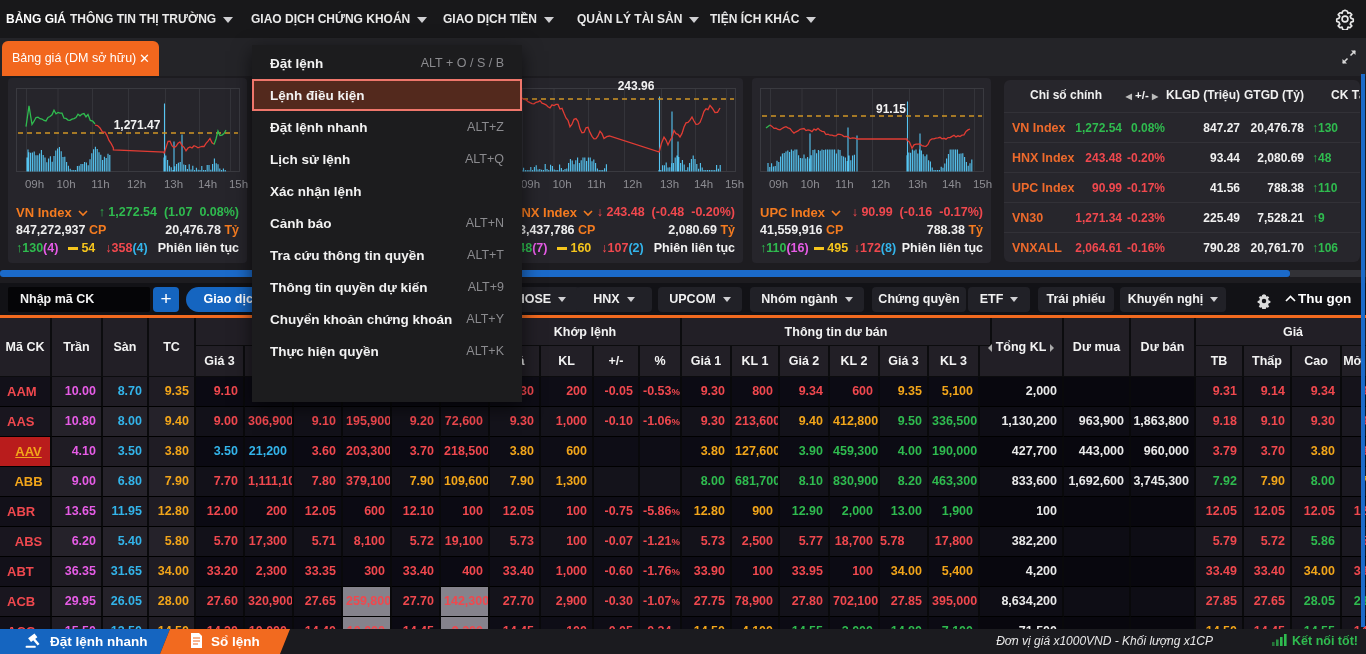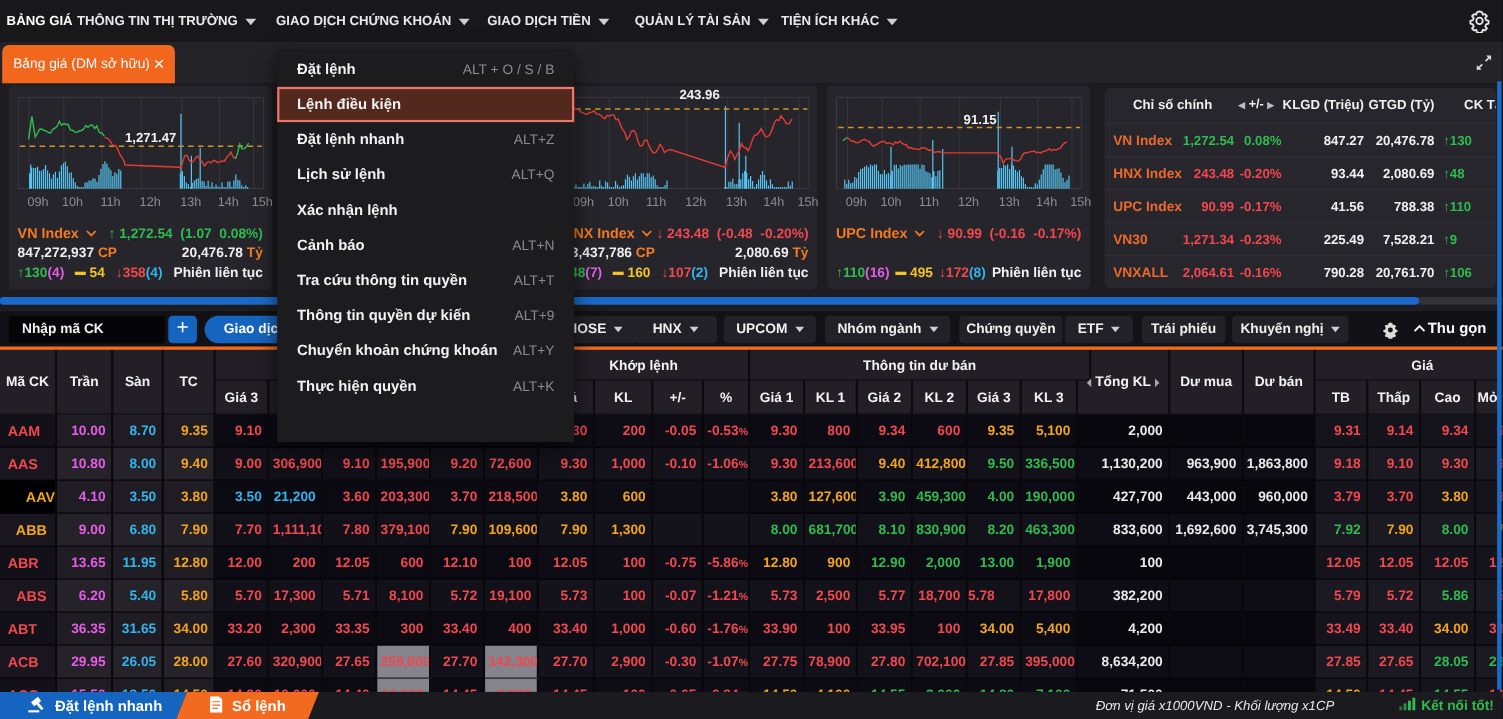--- a/index.html
+++ b/index.html
@@ -156,20 +156,21 @@
     <span style="position:absolute;left:11.5px;top:100px;width:30px;text-align:center;color:#8d8d93;font-size:11.5px">09h</span>
     <span style="position:absolute;left:43.0px;top:100px;width:30px;text-align:center;color:#8d8d93;font-size:11.5px">10h</span>
     <span style="position:absolute;left:77.5px;top:100px;width:30px;text-align:center;color:#8d8d93;font-size:11.5px">11h</span>
     <span style="position:absolute;left:113.5px;top:100px;width:30px;text-align:center;color:#8d8d93;font-size:11.5px">12h</span>
     <span style="position:absolute;left:150.5px;top:100px;width:30px;text-align:center;color:#8d8d93;font-size:11.5px">13h</span>
     <span style="position:absolute;left:184.5px;top:100px;width:30px;text-align:center;color:#8d8d93;font-size:11.5px">14h</span>
     <span style="position:absolute;left:215.5px;top:100px;width:30px;text-align:center;color:#8d8d93;font-size:11.5px">15h</span>
     <div style="position:absolute;left:8px;right:8px;top:125px;height:18px;line-height:18px;"><span style="color:#f47b20;font-size:13px;font-weight:bold">UPC Index</span><svg width="12" height="8" style="vertical-align:middle;margin-left:5px">
         <path d="M2 2L6 6L10 2" stroke="#f47b20" stroke-width="1.6" fill="none"></path>
       </svg><span style="float:right;color:#f0484e;font-size:12.5px;font-weight:bold">↓ 90.99&nbsp; (-0.16&nbsp; -0.17%)</span></div>
+    <div style="position:absolute;left:8px;right:8px;top:143px;height:18px;line-height:18px;font-size:12.5px;font-weight:bold;"><span style="color:#eee">41,559,916</span> <span style="color:#f47b20">CP</span><span style="float:right"><span style="color:#eee">788.38</span> <span style="color:#f47b20">Tỷ</span></span></div>
     <div style="position:absolute;left:8px;right:8px;top:161px;height:18px;line-height:18px;font-size:12.5px;font-weight:bold;display:flex;justify-content:space-between;">
       <span><span style="color:#2fbb4f">↑110</span><span style="color:#e65ce6">(16)</span></span>
       <span><span style="display:inline-block;width:10px;height:3px;background:#f5c51d;vertical-align:middle;margin-right:3px"></span><span style="color:#f5c51d">495</span></span>
       <span><span style="color:#f0484e">↓172</span><span style="color:#33b4ea">(8)</span></span>
       <span style="color:#f2f2f2">Phiên liên tục</span>
     </div>
   </div>
 <div style="position:absolute;left:1004px;top:80px;width:356px;height:182px;background:#27262c;border-radius:6px;overflow:hidden">
     <div style="position:absolute;top:0;left:0;right:0;height:30px;color:#f0f0f0;font-weight:bold;font-size:12px;line-height:30px">
       <span style="position:absolute;left:26px">Chỉ số chính</span>
@@ -328,21 +329,21 @@
       <div class="c" style="width:51px;background:#13121a;color:#2fbb4f;text-align:left;padding-left:3px;">336,500</div>
       <div class="c" style="width:84px;background:#0e0d15;color:#e9e9e9;text-align:right;padding-right:5px;">1,130,200</div>
       <div class="c" style="width:67px;background:#0e0d15;color:#e9e9e9;text-align:right;padding-right:5px;">963,900</div>
       <div class="c" style="width:65px;background:#0e0d15;color:#e9e9e9;text-align:right;padding-right:5px;">1,863,800</div>
       <div class="c" style="width:48px;background:#1b1921;color:#f0484e;text-align:right;padding-right:5px;">9.18</div>
       <div class="c" style="width:48px;background:#1b1921;color:#f0484e;text-align:right;padding-right:5px;">9.10</div>
       <div class="c" style="width:50px;background:#1b1921;color:#f0484e;text-align:right;padding-right:5px;">9.30</div>
       <div class="c" style="width:50px;background:#1b1921;color:#f0484e;text-align:right;padding-right:5px;">9.20</div>
     </div>
     <div class="row">
-      <div class="c" style="width:52px;background:#000000;color:#f2a51a;text-align:right;padding-left:7px;font-size:13px;">AAV</div>
+      <div class="c" style="width:52px;background:#b91c1c;color:#f2a51a;text-align:center;padding-left:7px;font-size:13px;text-decoration:underline;">AAV</div>
       <div class="c" style="width:51px;background:#1f1c24;color:#e65ce6;text-align:right;padding-right:5px;">4.10</div>
       <div class="c" style="width:46px;background:#1f1c24;color:#33b4ea;text-align:right;padding-right:5px;">3.50</div>
       <div class="c" style="width:47px;background:#1f1c24;color:#f2a51a;text-align:right;padding-right:5px;">3.80</div>
       <div class="c" style="width:49px;background:#0b0a13;color:#33b4ea;text-align:right;padding-right:5px;">3.50</div>
       <div class="c" style="width:49px;background:#0b0a13;color:#33b4ea;text-align:right;padding-right:5px;">21,200</div>
       <div class="c" style="width:49px;background:#0b0a13;color:#f0484e;text-align:right;padding-right:5px;">3.60</div>
       <div class="c" style="width:49px;background:#0b0a13;color:#f0484e;text-align:left;padding-left:3px;">203,300</div>
       <div class="c" style="width:49px;background:#0b0a13;color:#f0484e;text-align:right;padding-right:5px;">3.70</div>
       <div class="c" style="width:49px;background:#0b0a13;color:#f0484e;text-align:left;padding-left:3px;">218,500</div>
       <div class="c" style="width:51px;background:#0e0d16;color:#f2a51a;text-align:right;padding-right:5px;">3.80</div>

